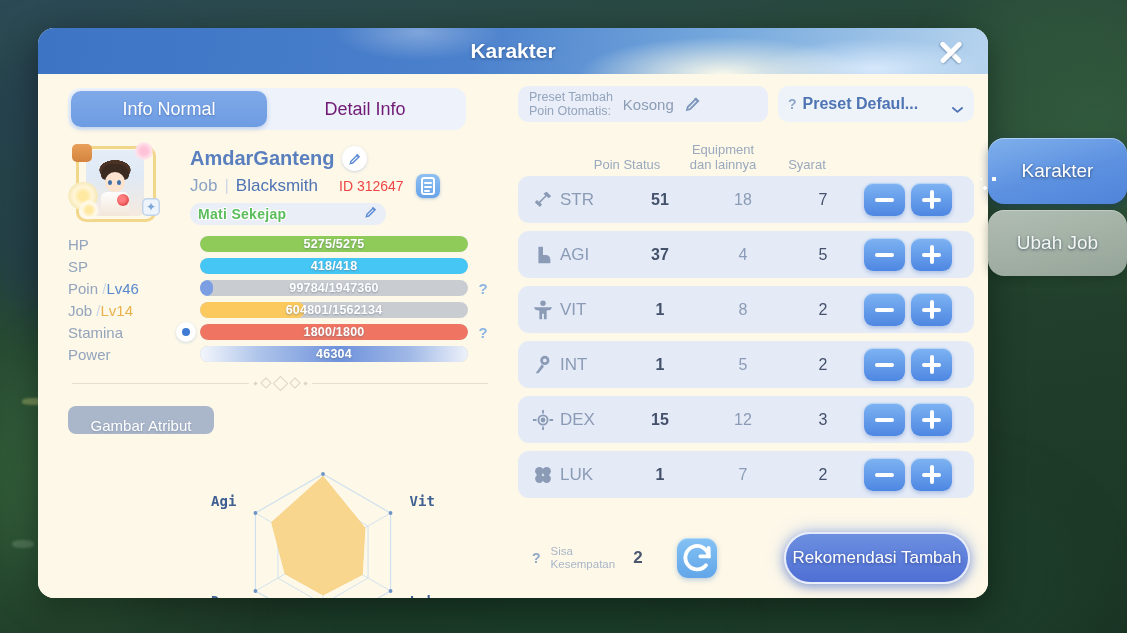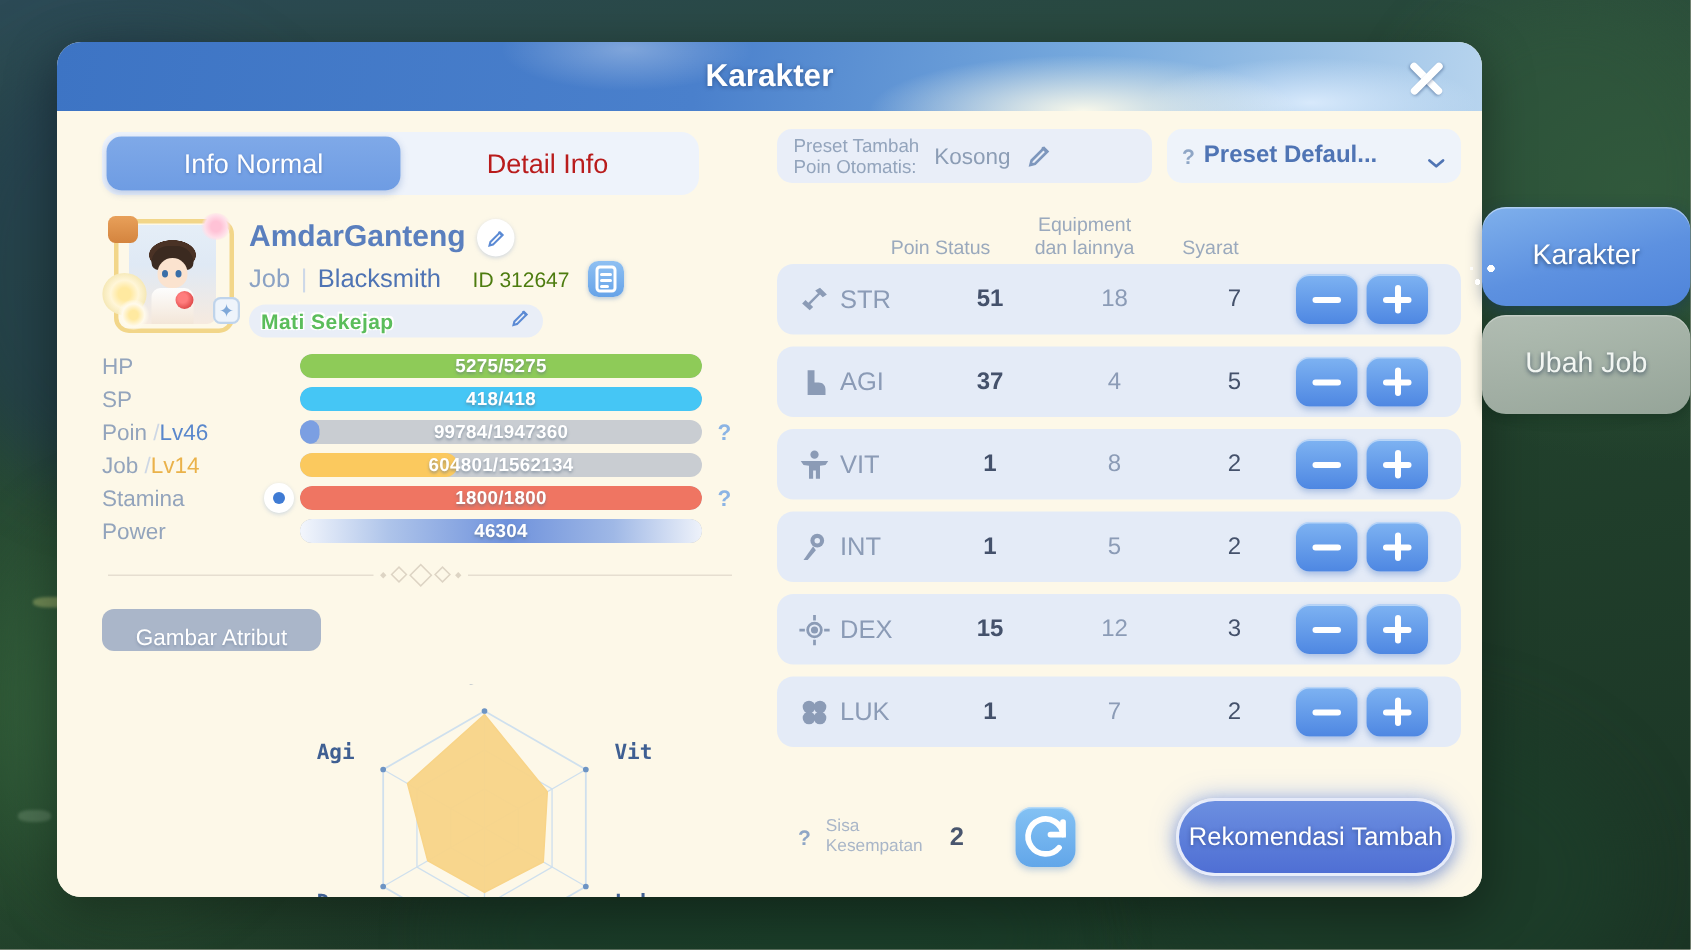--- a/index.html
+++ b/index.html
@@ -105,23 +105,23 @@
   }
   .tab {
     flex: 1; border-radius: 10px; display: flex; align-items: center; justify-content: center;
     font-size: 18px; cursor: pointer;
   }
   .tab.active {
     background: linear-gradient(180deg, #7fa9e8 0%, #6e9ce3 100%);
     color: #ffffff; text-shadow: 0 1px 2px rgba(40,70,130,.4);
     box-shadow: 0 2px 5px rgba(80,120,190,.3);
   }
-  .tab.idle { color: #b91c1c; }
-
-  .profile { display: flex; gap: 2px; }
+  .tab.idle { color: #701a75; }
+
+  .profile { display: flex; gap: 26px; }
   .avatar-wrap { width: 96px; height: 80px; position: relative; flex: none; }
   .avatar-photo {
     position: absolute; left: 18px; top: 6px; width: 58px; height: 66px; border-radius: 6px;
     background:
       radial-gradient(circle 9px at 29px 30px, #3a2a22 62%, transparent 64%),
       radial-gradient(ellipse 22px 14px at 29px 20px, #4a3225 70%, transparent 72%),
       linear-gradient(180deg, #e5eef7 0%, #dfe9f5 40%, #f6eadf 100%);
     overflow: hidden;
   }
   .av-face { position: absolute; left: 19px; top: 22px; width: 20px; height: 20px;
@@ -156,21 +156,21 @@
   .pencil {
     width: 25px; height: 25px; border-radius: 50%; background: #ffffff;
     box-shadow: 0 1px 3px rgba(120,150,200,.35);
     display: flex; align-items: center; justify-content: center; cursor: pointer; flex: none;
   }
   .pencil svg { width: 14px; height: 14px; }
   .row-job { display: flex; align-items: center; gap: 7px; margin-top: 3px; font-size: 17px; }
   .jl { color: #8ba2c4; }
   .jsep { color: #cdd8e8; }
   .jv { color: #4f74b4; }
-  .pid { color: #4d7c0f; font-size: 14px; margin-left: 14px; }
+  .pid { color: #ef4444; font-size: 14px; margin-left: 14px; }
   .id-btn {
     width: 24px; height: 24px; border-radius: 7px; margin-left: 5px;
     background: linear-gradient(180deg,#8fc0f2,#66a3e8);
     display: flex; align-items: center; justify-content: center; cursor: pointer;
     box-shadow: 0 1px 3px rgba(70,120,190,.35);
   }
   .title-row {
     margin-top: 5px; width: 196px; height: 22px; border-radius: 11px;
     background: #e9eef7; display: flex; align-items: center; padding: 0 8px;
     justify-content: space-between;

